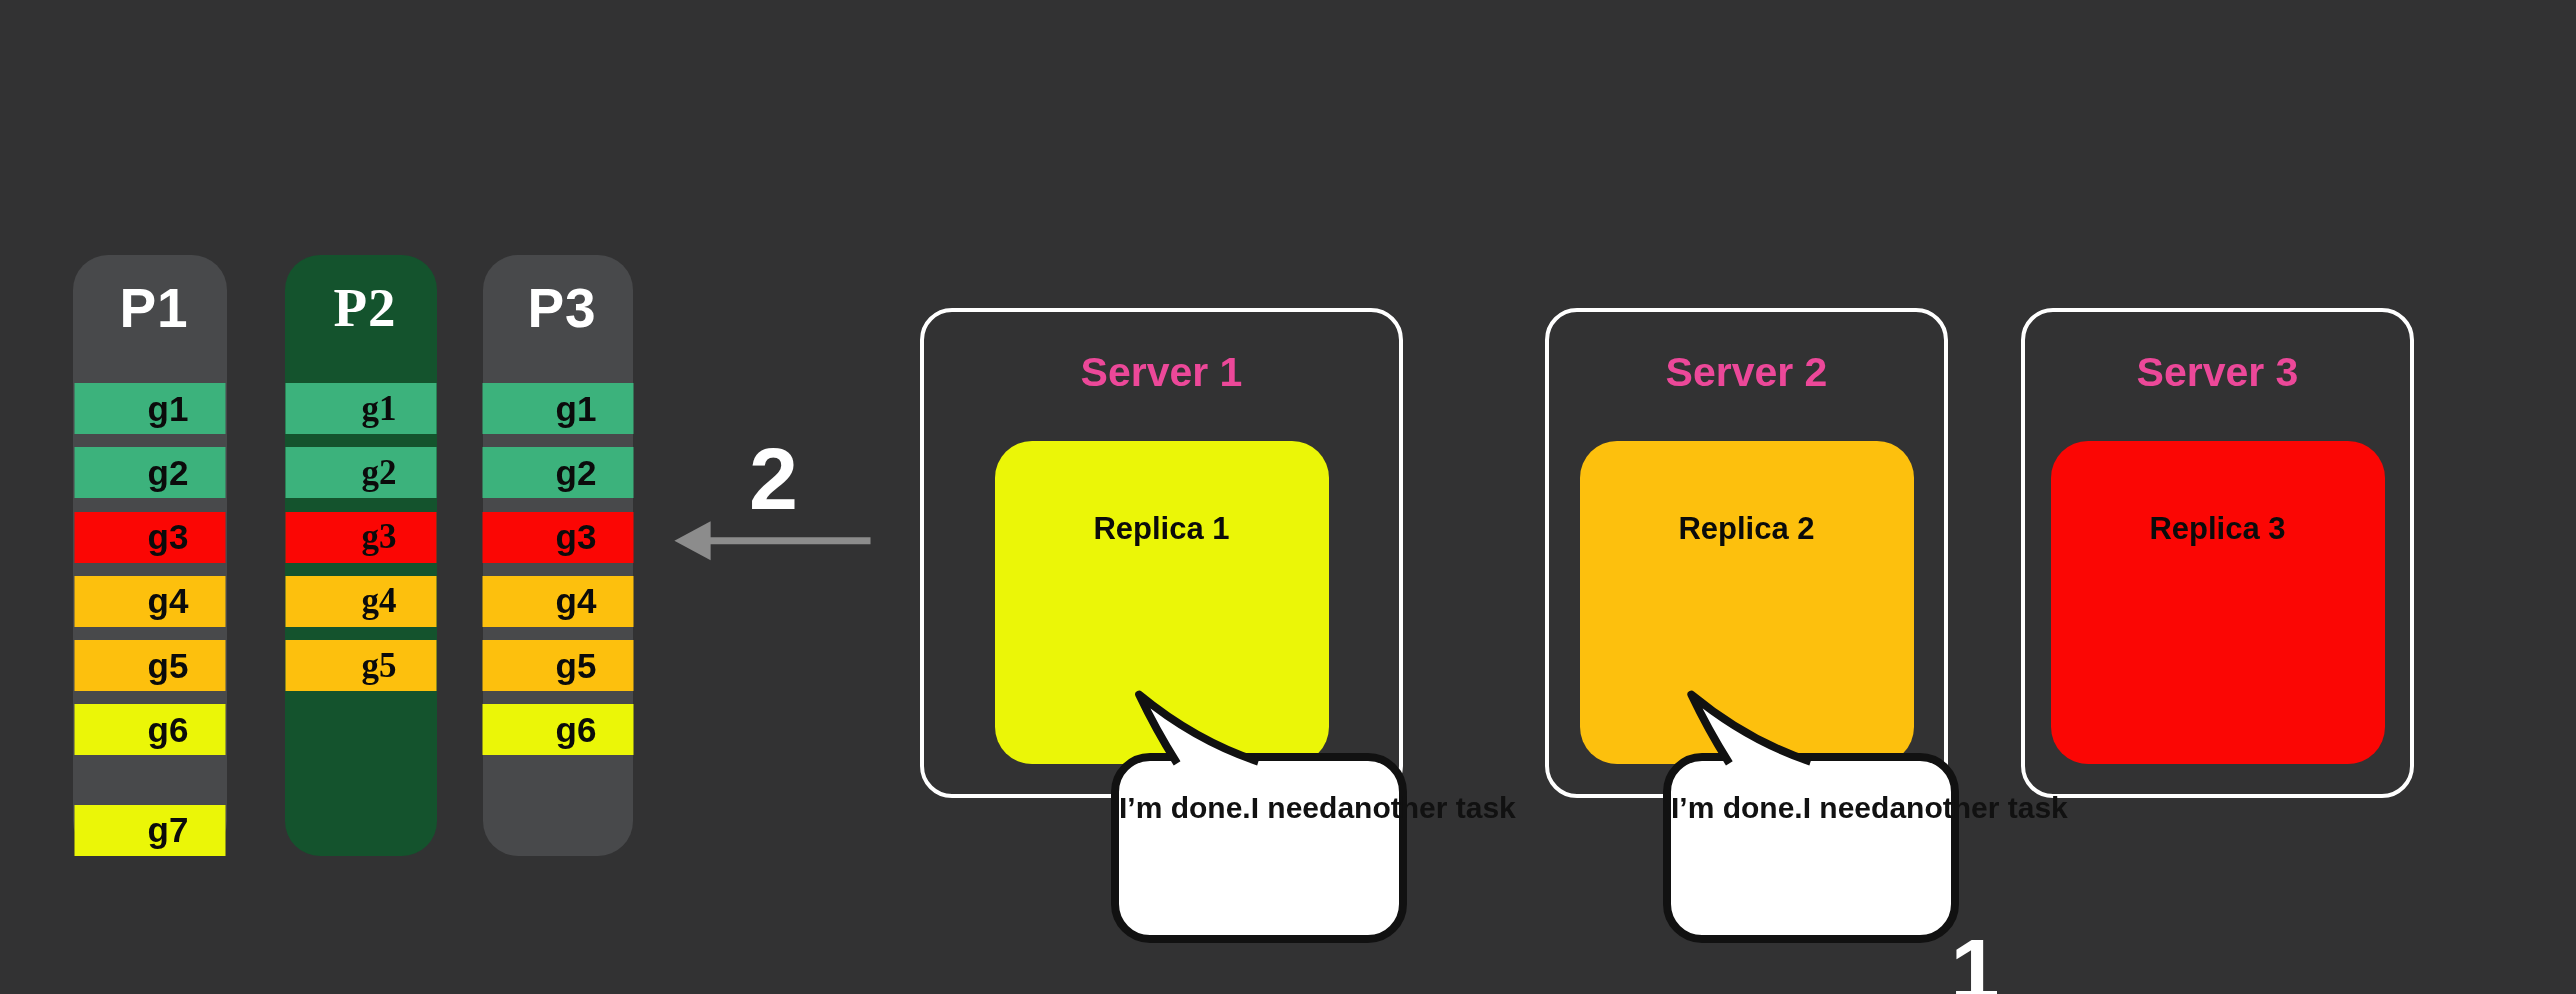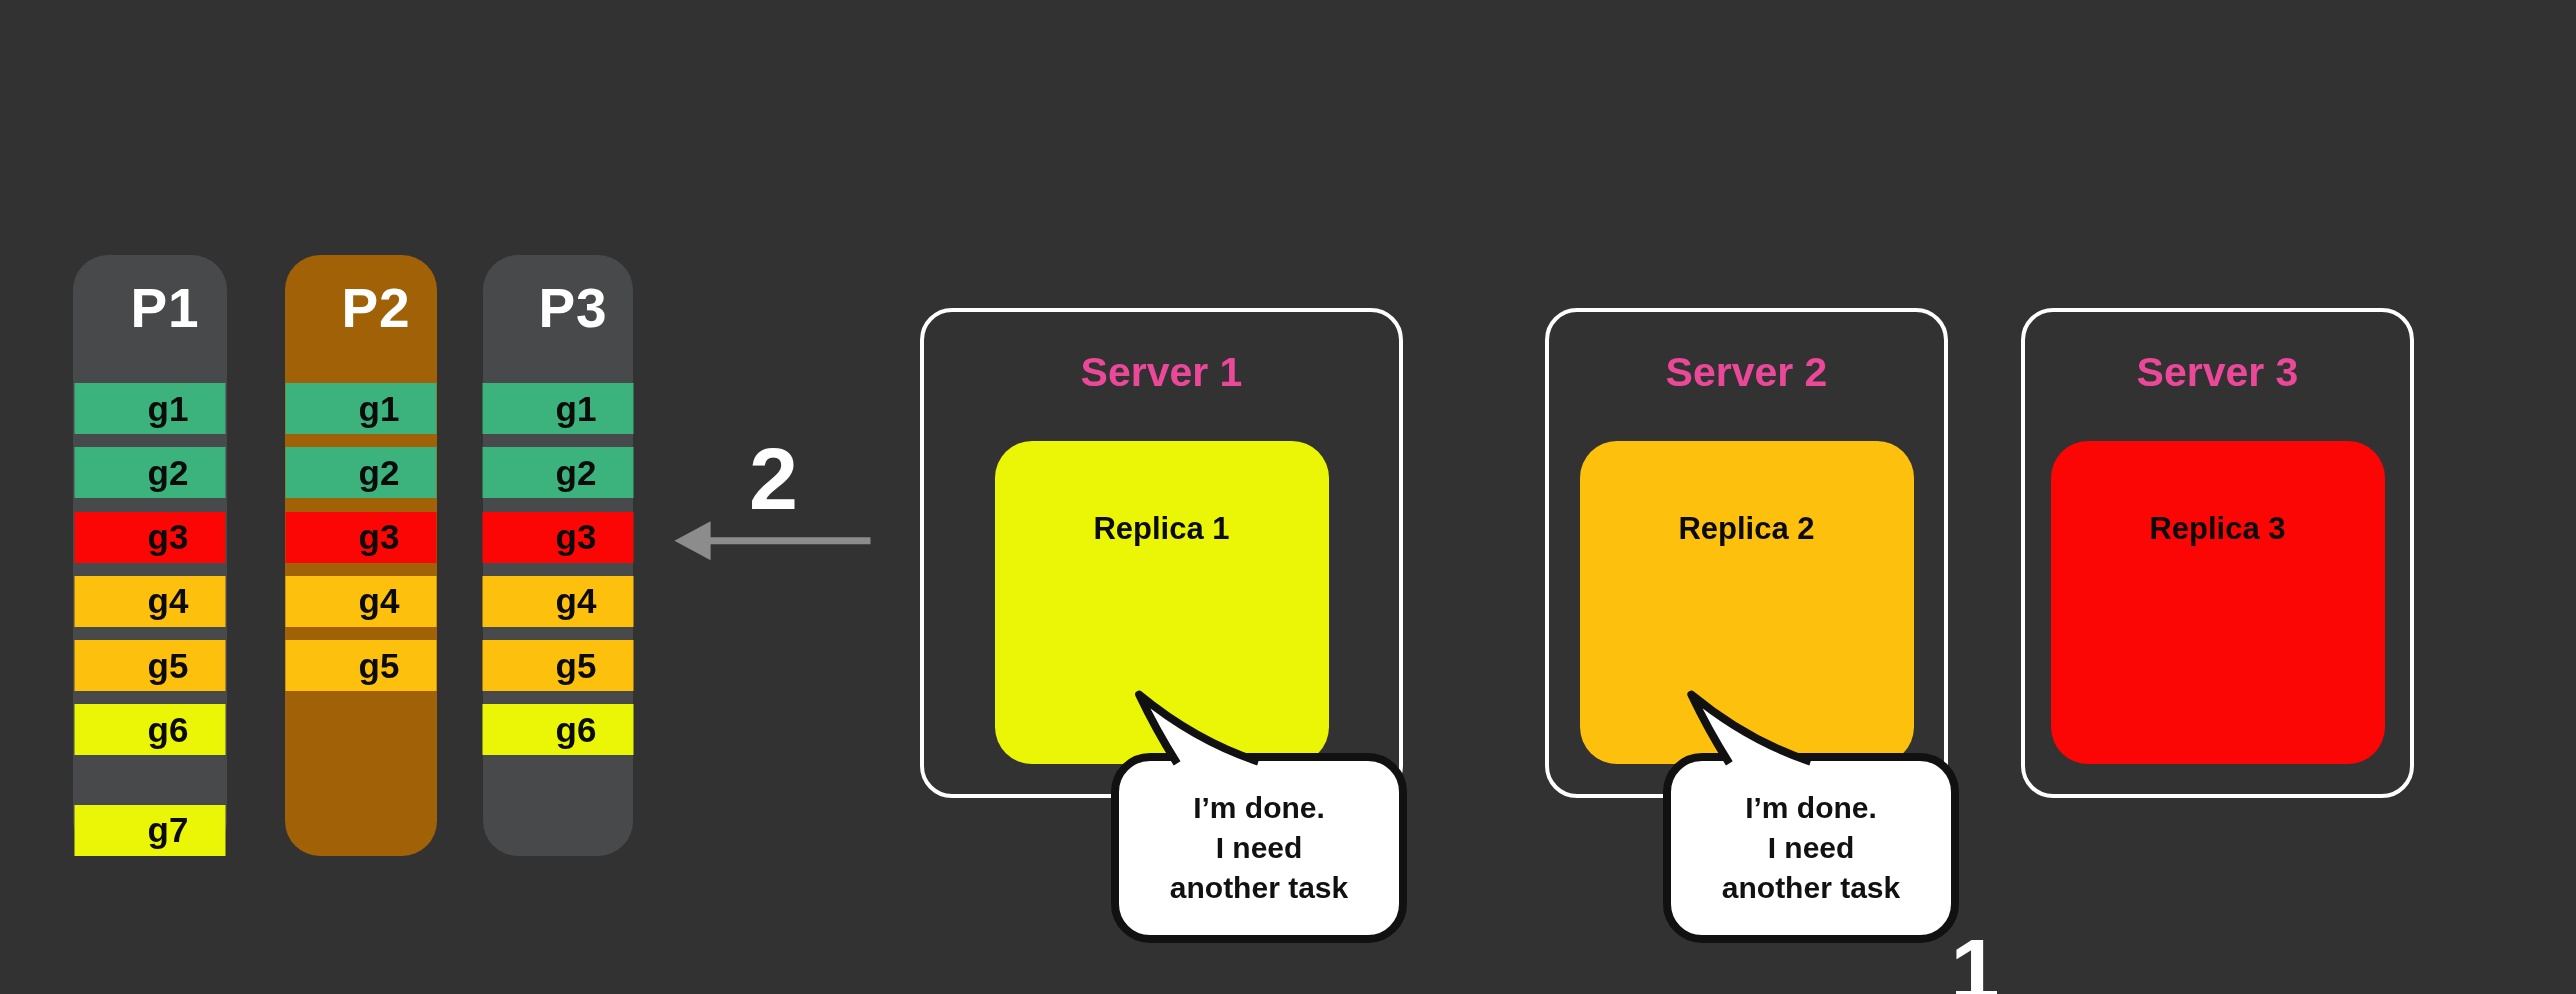--- a/index.html
+++ b/index.html
@@ -1,37 +1,37 @@
 <!DOCTYPE html>
 <html style="font-size:14px"><head>
 <meta charset="utf-8">
 <style>
   html,body{margin:0;padding:0;}
   body{font-family:"Liberation Sans",sans-serif;}
   .canvas{position:relative;width:2576px;height:994px;overflow:hidden;}
   
   .partition{position:absolute;top:255px;height:601px;border-radius:35px;}
-  .ptitle{position:absolute;top:21px;left:15px;width:100%;text-align:center;
+  .ptitle{position:absolute;top:21px;left:4px;width:100%;text-align:center;
           font-size:55px;font-weight:700;color:#ffffff;letter-spacing:0.9px;}
   .cells{position:absolute;top:128px;left:50%;transform:translateX(-50%);
          display:flex;flex-direction:column;gap:13.3px;}
   .cell{width:115px;height:51px;display:flex;align-items:center;justify-content:center;
         font-size:35px;font-weight:700;color:#0b0b0b;padding-left:36px;}
   
   .server{position:absolute;top:308px;height:490px;box-sizing:border-box;
           border:4.4px solid #ffffff;border-radius:32px;}
   .server-title{position:absolute;top:37px;left:0;width:100%;text-align:center;
                 font-size:41px;font-weight:700;color:#ec4899;}
   .replica{position:absolute;top:129px;left:50%;transform:translateX(-50%);
            width:334px;height:323px;border-radius:37px;}
   .replica-label{padding-top:70px;text-align:center;font-size:31px;font-weight:700;color:#0b0b0b;}
   
   .bubble{position:absolute;top:753px;width:296px;height:190px;box-sizing:border-box;
           background:#ffffff;border:8px solid #111111;border-radius:39px;z-index:3;}
-  .bubble-text{margin-top:26.5px;display:flex;flex-direction:column;}
+  .bubble-text{margin-top:26.5px;display:flex;flex-direction:row;align-items:flex-end;}
   .bubble-line{text-align:center;font-size:30px;font-weight:700;color:#111111;line-height:40px;white-space:nowrap;}
   
   .overlay{position:absolute;left:0;top:0;width:2576px;height:994px;z-index:4;pointer-events:none;}
   
   .step-num{position:absolute;color:#ffffff;font-weight:700;font-size:88px;line-height:88px;
             text-align:center;z-index:5;}
   #step2{left:725px;top:435px;width:97px;}
   #step1{left:1935px;top:926px;width:80px;}
 </style>
 </head>
@@ -45,21 +45,21 @@
       <div class="cell" style="background-color: rgb(60, 178, 124);">g1</div>
       <div class="cell" style="background-color: rgb(60, 178, 124);">g2</div>
       <div class="cell" style="background-color: rgb(251, 6, 4);">g3</div>
       <div class="cell" style="background-color: rgb(253, 192, 13);">g4</div>
       <div class="cell" style="background-color: rgb(253, 192, 13);">g5</div>
       <div class="cell" style="background-color: rgb(235, 246, 7);">g6</div>
       <div class="cell" style="background-color: rgb(235, 246, 7); margin-top: 36px;">g7</div>
     </div>
   </div>
 
-  <div class="partition" style="left: 285px; width: 152px; background-color: #a16207;">
+  <div class="partition" style="left: 285px; width: 152px; background-color: #14532d; font-family: Liberation Serif, serif;">
     <div class="ptitle">P2</div>
     <div class="cells">
       <div class="cell" style="background-color: rgb(60, 178, 124);">g1</div>
       <div class="cell" style="background-color: rgb(60, 178, 124);">g2</div>
       <div class="cell" style="background-color: rgb(251, 6, 4);">g3</div>
       <div class="cell" style="background-color: rgb(253, 192, 13);">g4</div>
       <div class="cell" style="background-color: rgb(253, 192, 13);">g5</div>
     </div>
   </div>
 

